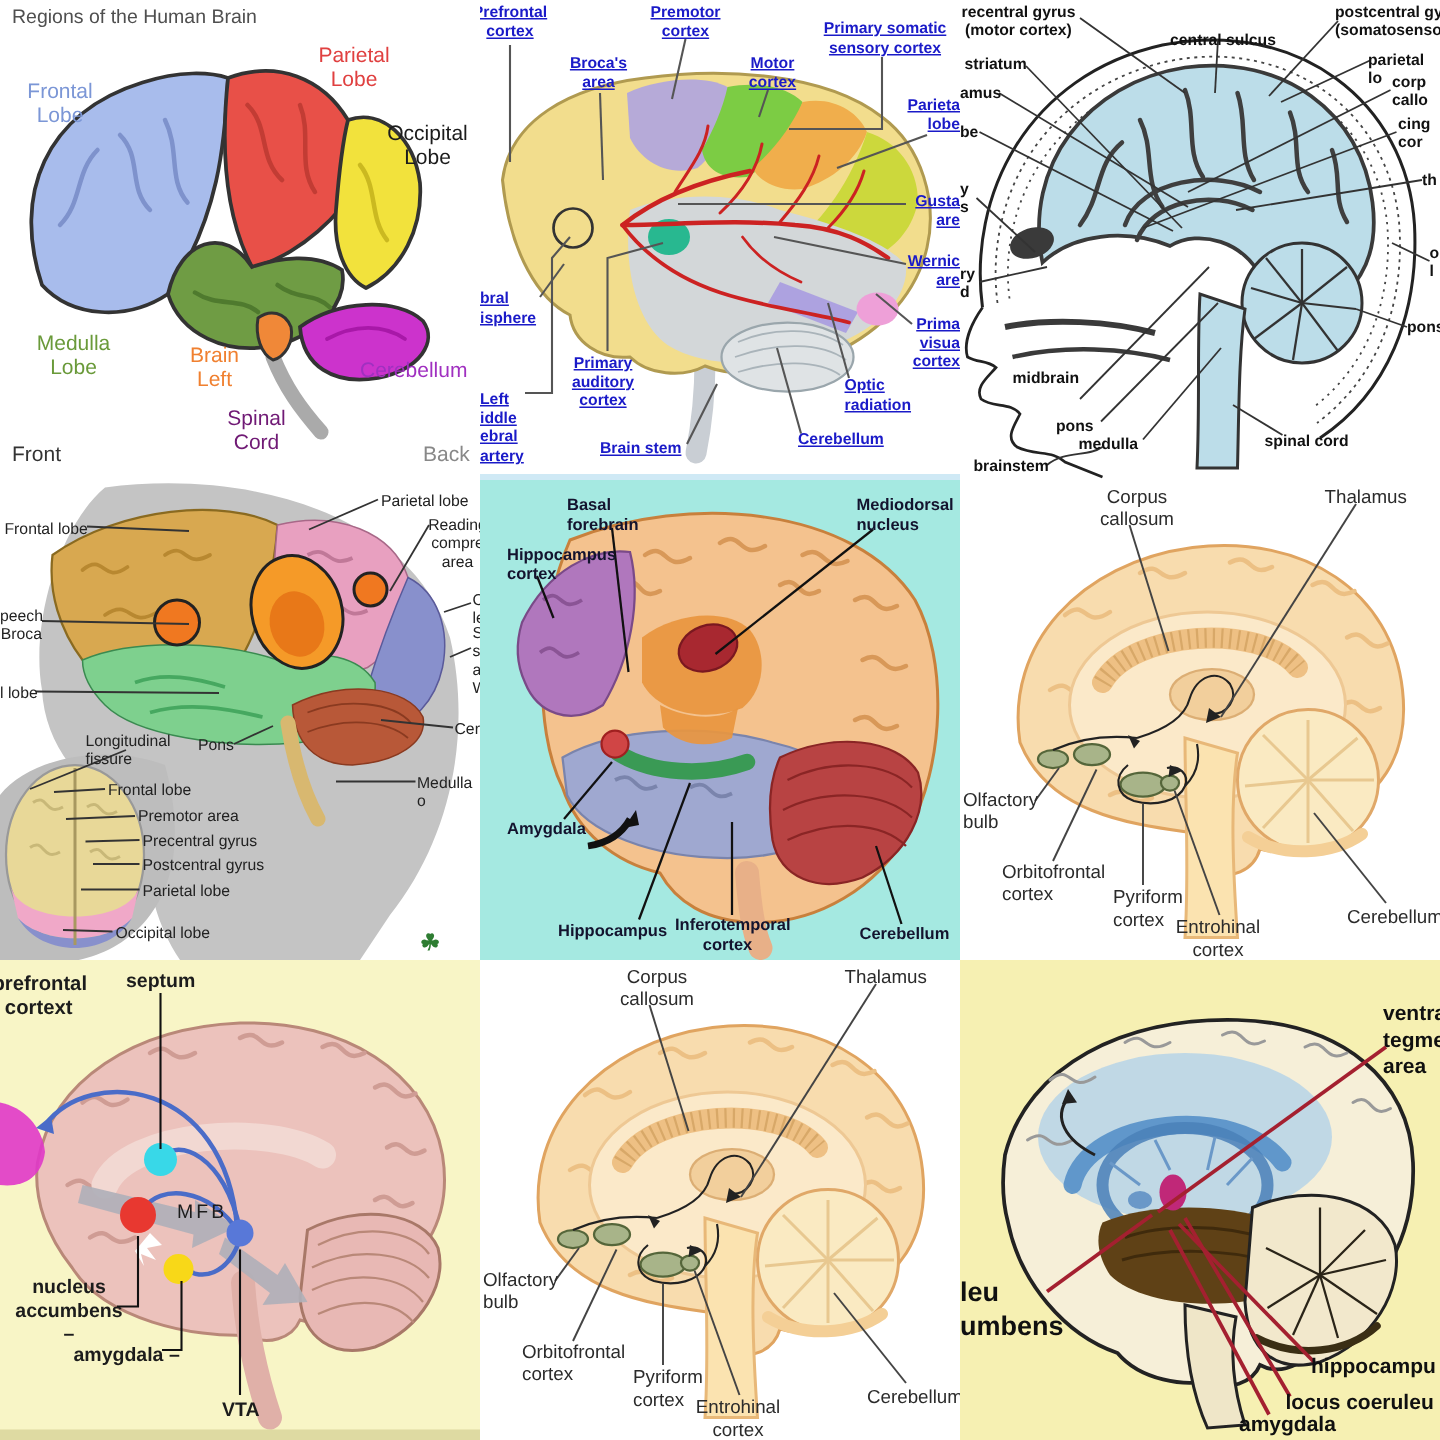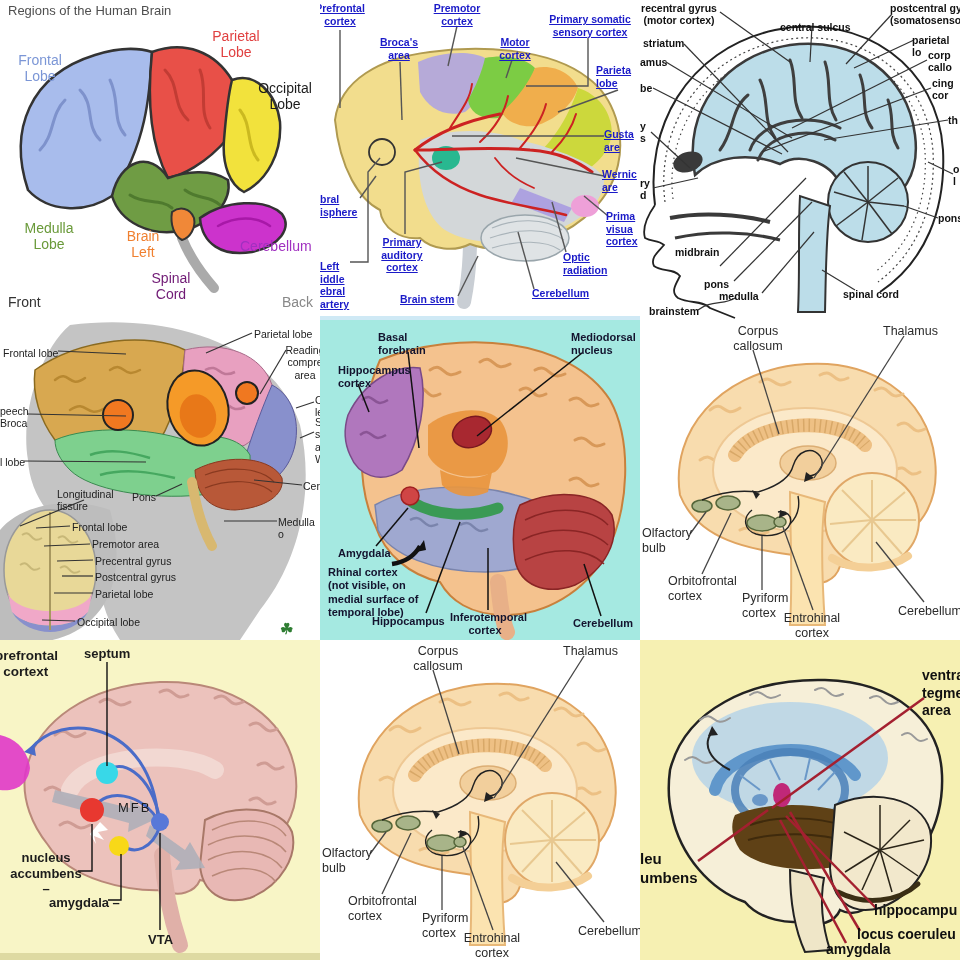--- a/index.html
+++ b/index.html
@@ -1,20 +1,20 @@
 <!DOCTYPE html>
 <html><head>
 <meta charset="utf-8">
 <style>
   html,body{margin:0;padding:0;background:#fff}
   #stage{position:relative;width:960px;height:960px;overflow:hidden;background:#fff}
   .tile{position:absolute;width:320px;height:320px;overflow:hidden;background:#fff}
   .tile svg{position:absolute;left:0;top:0;display:block}
   .lbl{position:absolute;white-space:pre-line;line-height:1.12}
-  .tc{text-align:center}.tr{}
+  .tc{text-align:center}.tr{text-align:right}
   .t0 .lbl{font:400 14px/1.15 "Liberation Sans",sans-serif}
   .t0 .title{font:400 13px/1.1 "Liberation Sans",sans-serif;color:#4f4f4f}
   .t1 .lbl{font:700 10.5px/1.2 "Liberation Sans",sans-serif;color:#1a1ac8;text-decoration:underline}
   .t2 .lbl{font:700 10.5px/1.15 "Liberation Sans",sans-serif;color:#111}
   .t3 .lbl{font:400 10.5px/1.18 "Liberation Sans",sans-serif;color:#222}
   .t4 .lbl{font:700 11px/1.22 "Liberation Sans",sans-serif;color:#13132e}
   .t5 .lbl,.t7 .lbl{font:400 12.5px/1.2 "Liberation Sans",sans-serif;color:#2b2b2b}
   .t6 .lbl{font:600 13px/1.2 "Liberation Sans",sans-serif;color:#1c1c1c}
   .t8 .lbl{font:700 14px/1.25 "Liberation Sans",sans-serif;color:#101010}
   .adam{position:absolute;font:700 20px/1 "Liberation Serif",serif;color:#1d2733}
@@ -367,24 +367,20 @@
           <path d="M281,296 L264,244"></path>
       </g>
     </svg>
     <div class="lbl" style="left:58px;top:11px">Basal
 forebrain</div>
     <div class="lbl" style="left:251px;top:11px">Mediodorsal
 nucleus</div>
     <div class="lbl" style="left:18px;top:44px">Hippocampus
 cortex</div>
     <div class="lbl" style="left:18px;top:227px">Amygdala</div>
-    <div class="lbl" style="left:8px;top:246px">Rhinal cortex
-(not visible, on
-medial surface of
-temporal lobe)</div>
     <div class="lbl" style="left:52px;top:295px">Hippocampus</div>
     <div class="lbl tc" style="left:130px;top:291px;width:70px">Inferotemporal
 cortex</div>
     <div class="lbl" style="left:253px;top:297px">Cerebellum</div>
   </div>
 
   <div class="tile t5" style="left:640px;top:320px">
     <svg width="320" height="320" viewBox="0 0 320 320">
       <path d="M40,175 C30,110 80,55 155,45 C230,36 288,75 295,140 C300,185 278,215 245,222 C240,240 220,252 200,246 C196,260 180,268 166,260 C160,252 158,244 160,236 C120,230 60,225 40,175 Z" fill="#f8dcae" stroke="#e0a460" stroke-width="2"></path>
       <g stroke="#ecc084" stroke-width="3" fill="none" stroke-linecap="round">
@@ -622,20 +618,20 @@
         <path d="M284,58 L132,168"></path>
           <path d="M58,221 L128,170"></path>
           <path d="M236,268 L146,176"></path>
         <path d="M220,291 L150,172"></path>
           <path d="M206,303 L140,180"></path>
       </g>
     </svg>
     <div class="lbl" style="left:282px;top:27px">ventra
 tegmen
 area</div>
-    <div class="lbl" style="left:0px;top:210px;font-size:15px">leu
+    <div class="lbl" style="left:0px;top:210px;font-size:18px">leu
 umbens</div>
     <div class="lbl" style="left:234px;top:262px">hippocampu</div>
     <div class="lbl" style="left:217px;top:286px">locus coeruleu</div>
     <div class="lbl" style="left:186px;top:301px">amygdala</div>
   </div>
 
 </div>
 
 </body></html>

